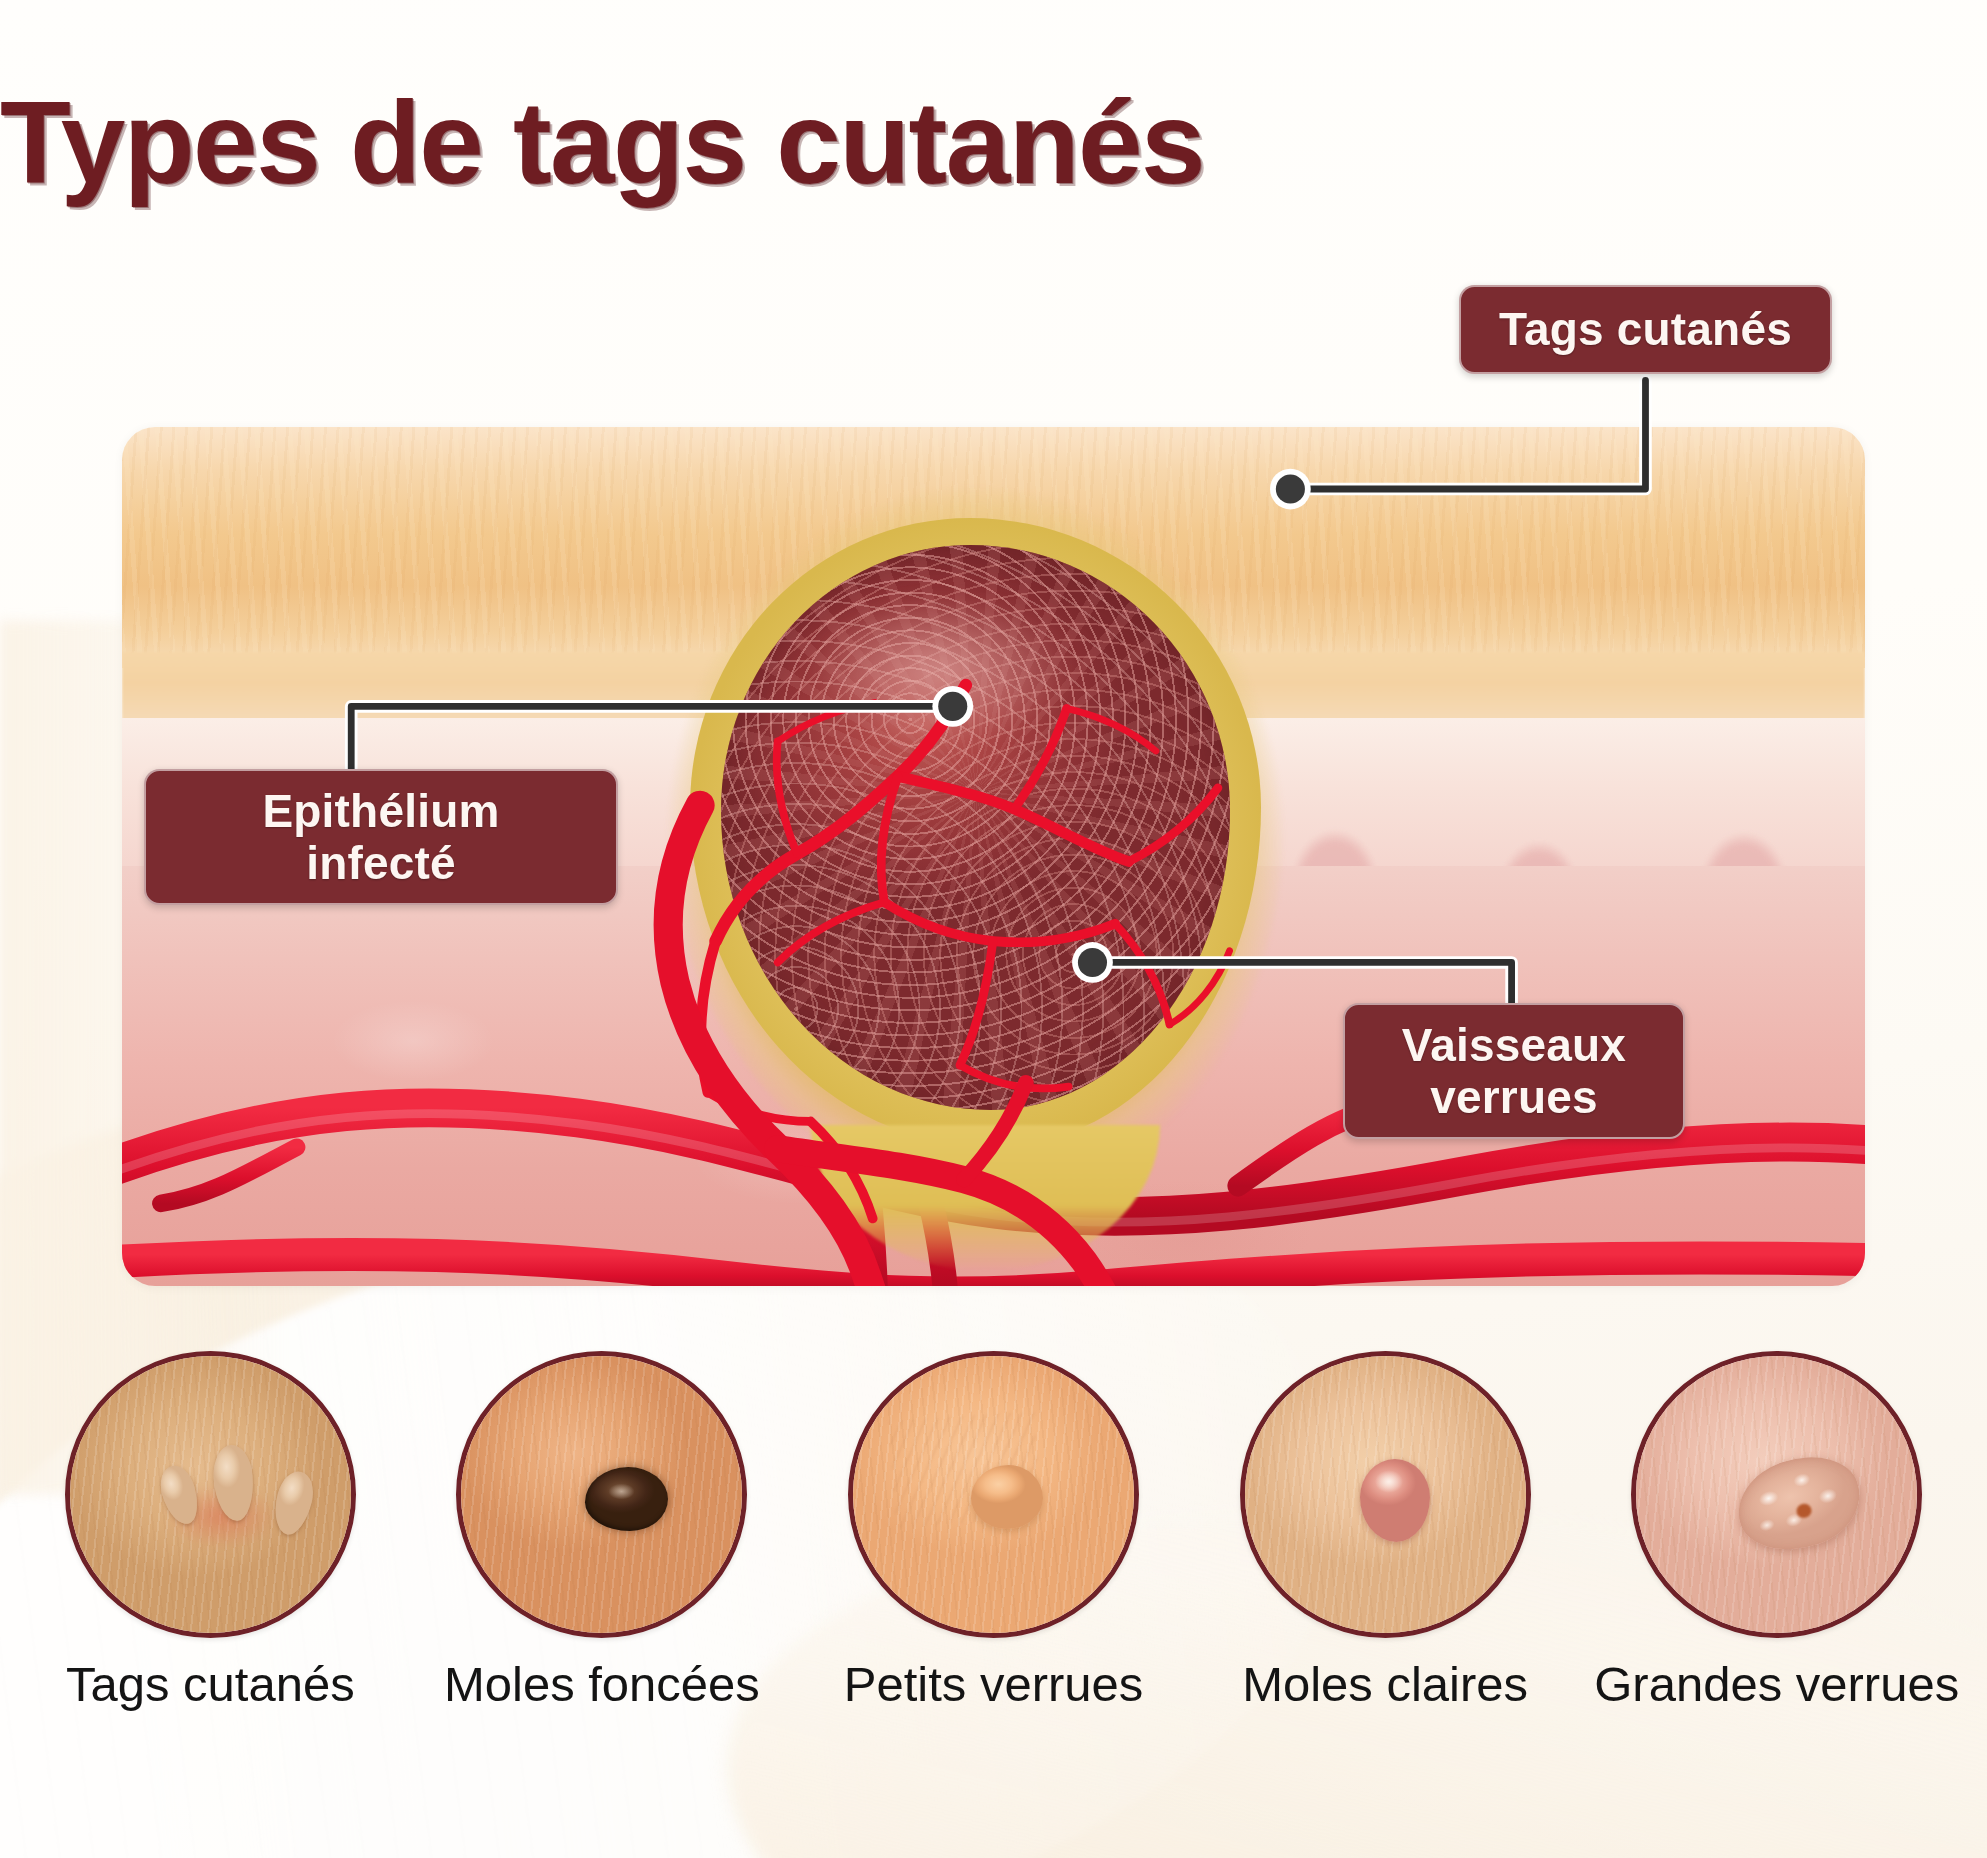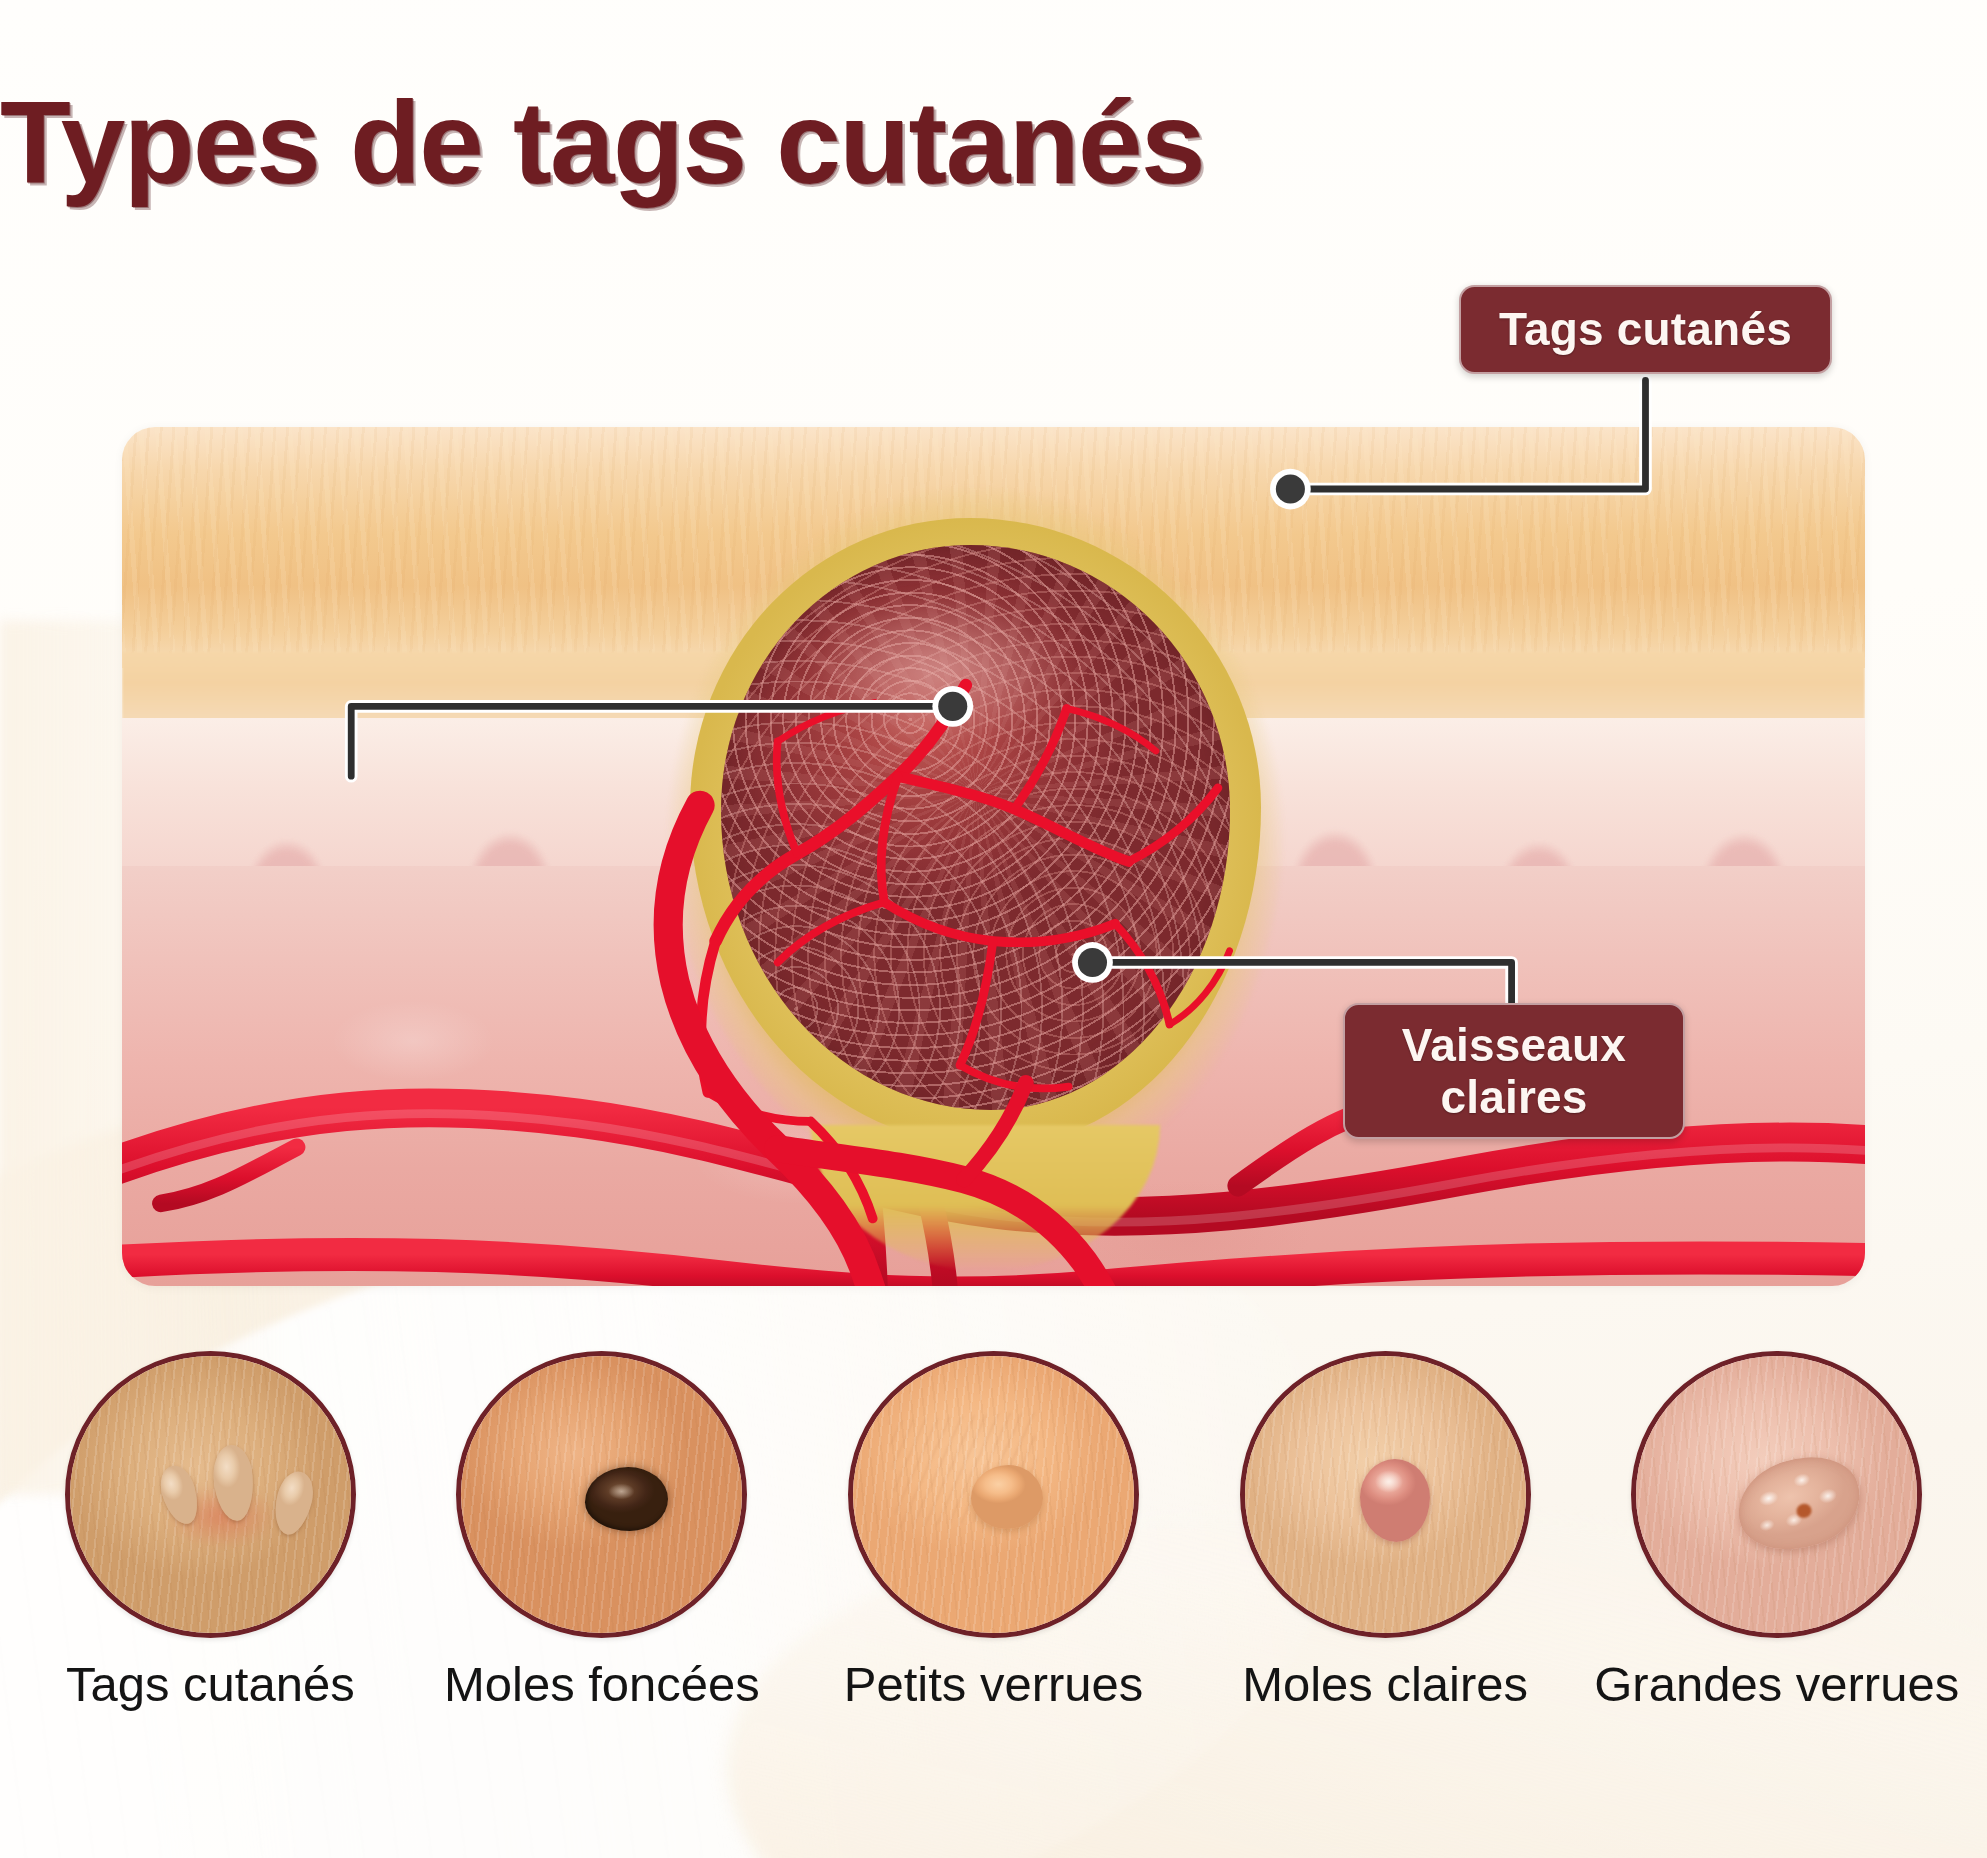--- a/index.html
+++ b/index.html
@@ -477,25 +477,31 @@
     <g>
       <circle cx="1126" cy="992" r="21" fill="#ffffff"></circle>
       <circle cx="1126" cy="992" r="15" fill="#3a3a3a"></circle>
     </g>
   </svg>
 
   <div class="chip" id="chip-tags">
     <span>Tags cutanés</span>
   </div>
 
+  <div class="chip" id="chip-epi">
+    <span>
+      <span>Epithélium</span><br>
+      <span>infecté</span>
+    </span>
+  </div>
 
   <div class="chip" id="chip-vais">
     <span>
       <span>Vaisseaux</span><br>
-      <span>claires</span>
+      <span>verrues</span>
     </span>
   </div>
 
   <div id="gallery">
 
     <div class="gcell">
       <div class="photo p1">
         <div class="skin"></div>
         <div class="grain"></div>
         <div class="redness"></div>

